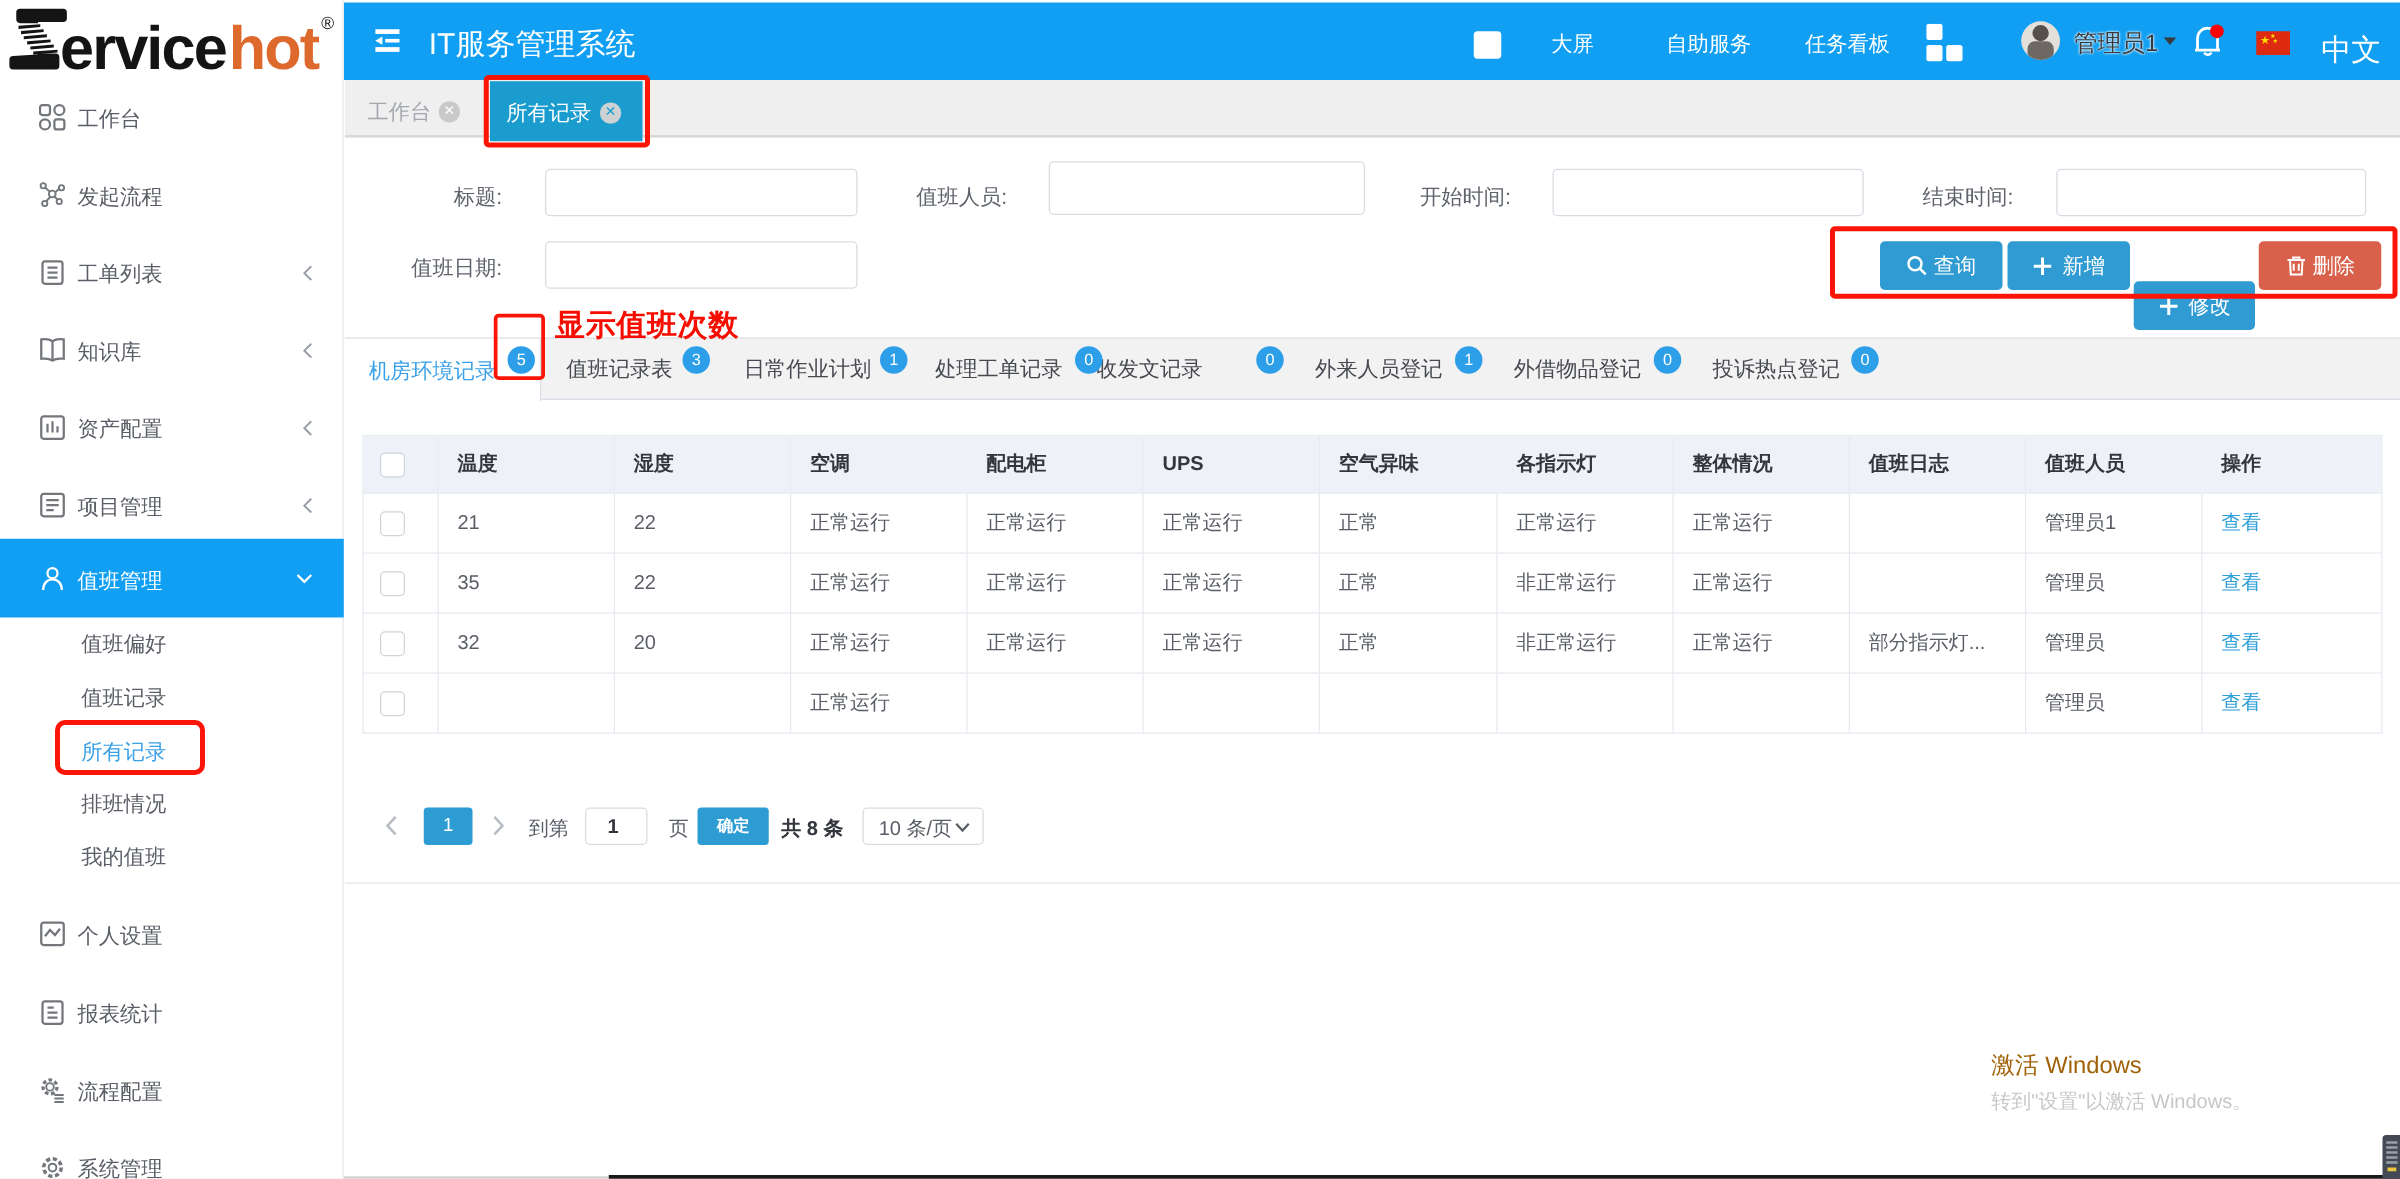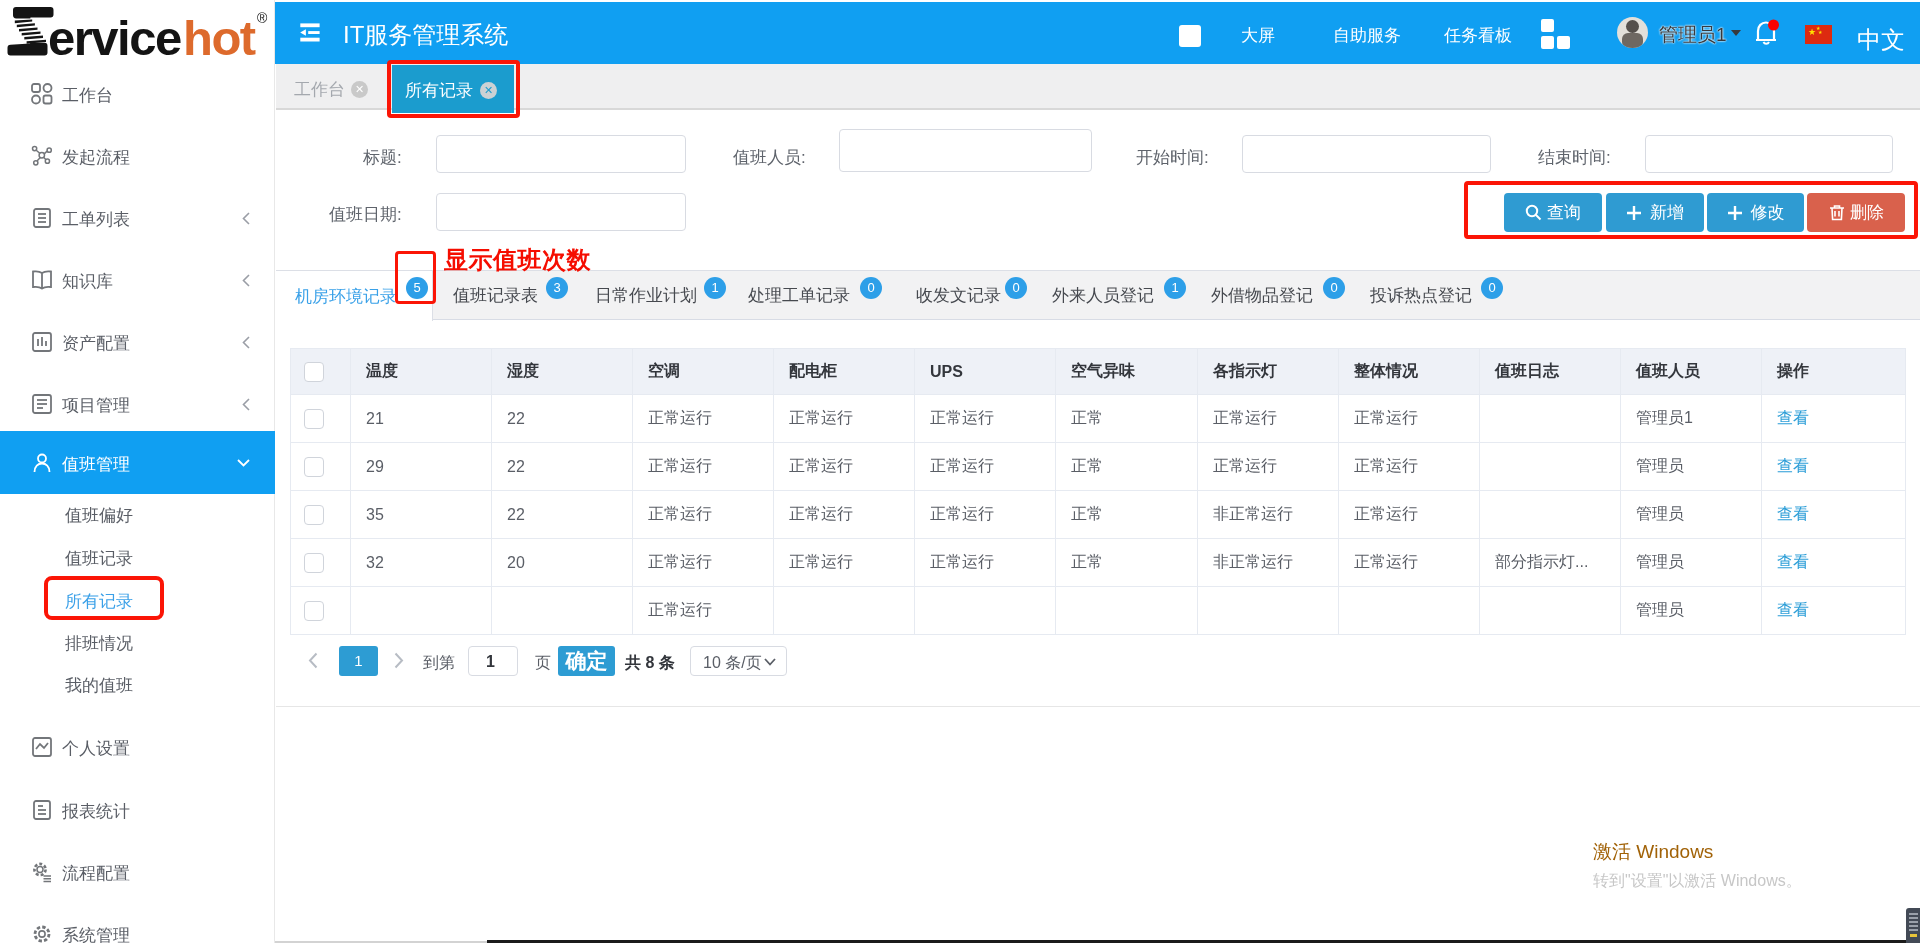--- a/index.html
+++ b/index.html
@@ -117,40 +117,40 @@
 <div class="btn" style="left:1504px;width:98px;">
   <svg class="abs" style="left:21px;top:11px" width="17" height="17" viewBox="0 0 17 17">
       <circle cx="7" cy="7" r="5.2" fill="none" stroke="#fff" stroke-width="2"></circle>
       <line x1="11" y1="11" x2="15.5" y2="15.5" stroke="#fff" stroke-width="2"></line>
     </svg>
   <span style="margin-left:22px;text-align:center;">查询</span>
 </div>
 <div class="btn" style="left:1606px;width:98px;"><svg class="abs" style="left:20px;top:12px" width="16" height="16" viewBox="0 0 16 16">
       <path d="M8 1 L8 15 M1 8 L15 8" stroke="#fff" stroke-width="2.4" fill="none"></path>
     </svg><span style="margin-left:24px;">新增</span></div>
-<div class="btn" style="left:1707px;width:97px;"><svg class="abs" style="left:20px;top:12px" width="16" height="16" viewBox="0 0 16 16">
+<div class="btn" style="left:1707px;width:97px;margin-top:32px;"><svg class="abs" style="left:20px;top:12px" width="16" height="16" viewBox="0 0 16 16">
       <path d="M8 1 L8 15 M1 8 L15 8" stroke="#fff" stroke-width="2.4" fill="none"></path>
     </svg><span style="margin-left:24px;">修改</span></div>
 <div class="btn red" style="left:1807px;width:98px;">
   <svg class="abs" style="left:22px;top:11px" width="16" height="17" viewBox="0 0 16 17">
       <path d="M1 4 L15 4 M5.5 4 L5.5 2 L10.5 2 L10.5 4 M3 4 L3.6 15.5 L12.4 15.5 L13 4 M6 7 L6 12.5 M10 7 L10 12.5" fill="none" stroke="#fff" stroke-width="1.6"></path>
     </svg>
   <span style="margin-left:22px;">删除</span>
 </div>
 
 <div class="abs" style="left:444px;top:244px;color:#f50d00;font-size:24px;font-weight:bold;z-index:40;letter-spacing:0.5px;">显示值班次数</div>
 <div class="redbox" style="left:395px;top:251px;width:41px;height:53px;border-width:3px;"></div>
 
 <div id="tabs2"></div>
 <div class="abs" style="left:276px;top:271px;width:157px;height:50px;background:#fff;border-right:1px solid #dcdfe6;z-index:2;"></div>
 <div class="t2" style="left:295px;color:#3aa1e8;z-index:3;top:271px;">机房环境记录</div>
 <div class="t2" style="left:453px;top:270px;z-index:3;">值班记录表</div>
 <div class="t2" style="left:595px;top:270px;z-index:3;">日常作业计划</div>
 <div class="t2" style="left:748px;top:270px;z-index:3;">处理工单记录</div>
-<div class="t2" style="left:916px;top:270px;z-index:3;">收发文记录</div>
+<div class="t2" style="left:877px;top:270px;z-index:3;">收发文记录</div>
 <div class="t2" style="left:1052px;top:270px;z-index:3;">外来人员登记</div>
 <div class="t2" style="left:1211px;top:270px;z-index:3;">外借物品登记</div>
 <div class="t2" style="left:1370px;top:270px;z-index:3;">投诉热点登记</div>
 <div class="badge" style="left:406px;top:277px;z-index:3;">5</div>
 <div class="badge" style="left:546px;top:277px;z-index:3;">3</div>
 <div class="badge" style="left:704px;top:277px;z-index:3;">1</div>
 <div class="badge" style="left:860px;top:277px;z-index:3;">0</div>
 <div class="badge" style="left:1005px;top:277px;z-index:3;">0</div>
 <div class="badge" style="left:1164px;top:277px;z-index:3;">1</div>
 <div class="badge" style="left:1323px;top:277px;z-index:3;">0</div>
@@ -202,36 +202,20 @@
           <td>正常运行</td>
           <td>正常运行</td>
           <td></td>
           <td>管理员1</td>
           <td class="see">查看</td>
         </tr>
 <tr>
           <td>
             <span class="cb"></span>
           </td>
-          <td>29</td>
-          <td>22</td>
-          <td>正常运行</td>
-          <td>正常运行</td>
-          <td>正常运行</td>
-          <td>正常</td>
-          <td>正常运行</td>
-          <td>正常运行</td>
-          <td></td>
-          <td>管理员</td>
-          <td class="see">查看</td>
-        </tr>
-<tr>
-          <td>
-            <span class="cb"></span>
-          </td>
           <td>35</td>
           <td>22</td>
           <td>正常运行</td>
           <td>正常运行</td>
           <td>正常运行</td>
           <td>正常</td>
           <td>非正常运行</td>
           <td>正常运行</td>
           <td></td>
           <td>管理员</td>
@@ -277,21 +261,21 @@
     <path d="M8.5 1.5 L2 8.5 L8.5 15.5" fill="none" stroke="#b7bcc4" stroke-width="2"></path>
   </svg>
 <div class="pgbtn" style="left:339px;width:39px;line-height:30px;font-size:15px;">1</div>
 <svg class="abs" style="left:394px;top:652px" width="10" height="17" viewBox="0 0 10 17">
     <path d="M1.5 1.5 L8 8.5 L1.5 15.5" fill="none" stroke="#b7bcc4" stroke-width="2"></path>
   </svg>
 <div class="abs" style="left:423px;top:653px;color:#5a5e66;font-size:16px;">到第</div>
 <div class="finput" style="left:468px;top:646px;width:50px;height:30px;"></div>
 <div class="abs" style="left:486px;top:653px;color:#33363c;font-size:16px;font-weight:bold;z-index:3;">1</div>
 <div class="abs" style="left:535px;top:653px;color:#5a5e66;font-size:16px;">页</div>
-<div class="pgbtn" style="left:558px;width:57px;line-height:30px;font-size:21px;font-weight:bold;">确定</div>
+<div class="pgbtn" style="left:558px;width:57px;line-height:30px;font-size:13px;font-weight:bold;">确定</div>
 <div class="abs" style="left:625px;top:653px;color:#33363c;font-size:16px;font-weight:bold;">共 8 条</div>
 <div class="finput" style="left:690px;top:646px;width:97px;height:30px;"></div>
 <div class="abs" style="left:703px;top:653px;color:#5a5e66;font-size:16px;z-index:3;">10 条/页</div>
 <svg class="abs" style="left:764px;top:658px;z-index:3" width="12" height="8" viewBox="0 0 12 8">
     <path d="M1 1 L6 6.5 L11 1" fill="none" stroke="#5a5e66" stroke-width="1.8"></path>
   </svg>
 
 <div class="abs" style="left:276px;top:706px;width:1644px;height:1px;background:#e6e6e6;"></div>
 
 <div class="abs" style="left:1593px;top:839px;color:#a16207;font-size:19px;">激活 Windows</div>

